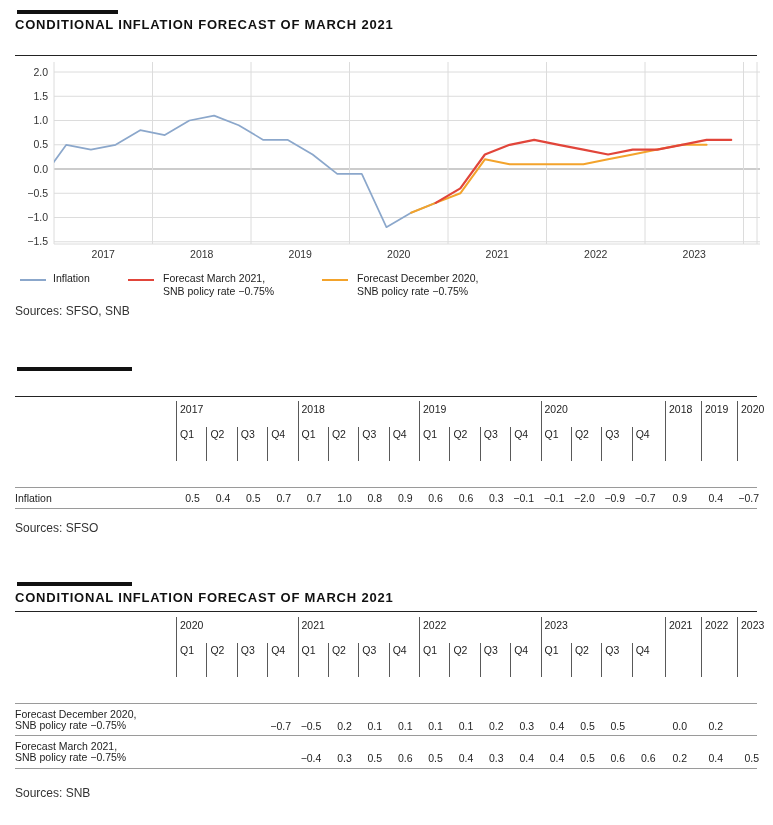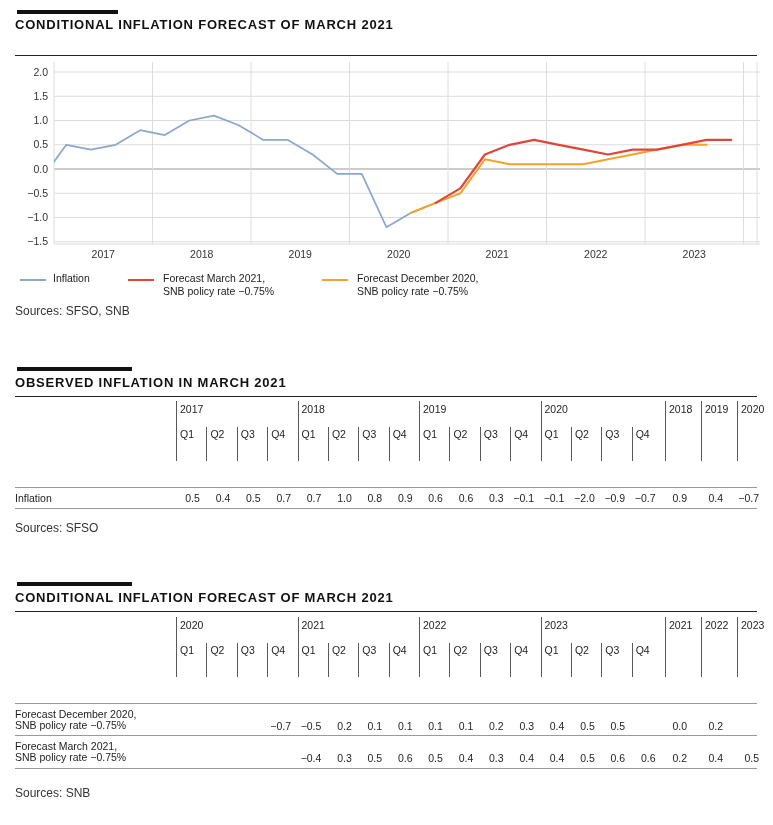--- a/index.html
+++ b/index.html
@@ -89,21 +89,20 @@
     <div class="llabel" style="left:357px">
       <span>Forecast December 2020,</span><br>
       <span>SNB policy rate −0.75%</span>
     </div>
   </div>
 
   <div class="source" style="left:15px;top:304px">Sources: SFSO, SNB</div>
 
   <div class="table-block" id="observed-table" style="top:365px;height:180px">
     <div class="secbar" style="left:2px;top:2px;width:115px"></div>
-    <h2 class="sectitle" style="left:0;top:10px">OBSERVED INFLATION IN MARCH 2021</h2>
     <div class="rule" style="left:0;top:31px;width:742px"></div>
     <div class="source" style="left:0;top:156px">Sources: SFSO</div>
   <div class="vbar" style="left: 161px; top: 36px; height: 60px;"></div>
       <div class="tcell" style="left: 165px; top: 38px;">2017</div>
       <div class="tcell" style="left: 165px; top: 63px;">Q1</div>
       <div class="vbar" style="left: 191.375px; top: 62px; height: 34px;"></div>
       <div class="tcell" style="left: 195.375px; top: 63px;">Q2</div>
       <div class="vbar" style="left: 221.75px; top: 62px; height: 34px;"></div>
       <div class="tcell" style="left: 225.75px; top: 63px;">Q3</div>
       <div class="vbar" style="left: 252.125px; top: 62px; height: 34px;"></div>

